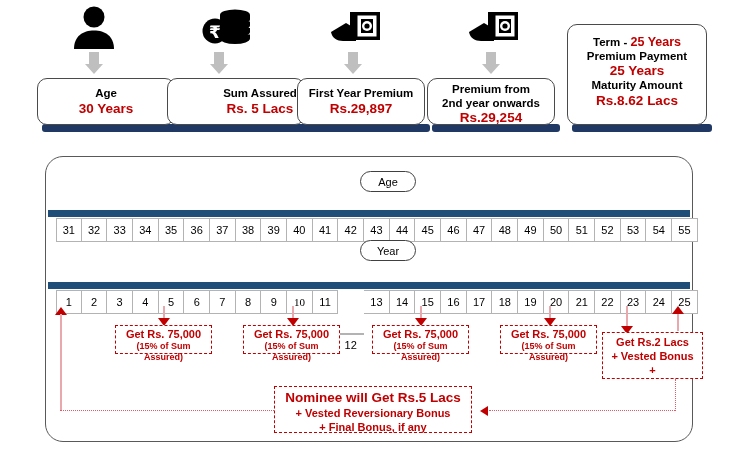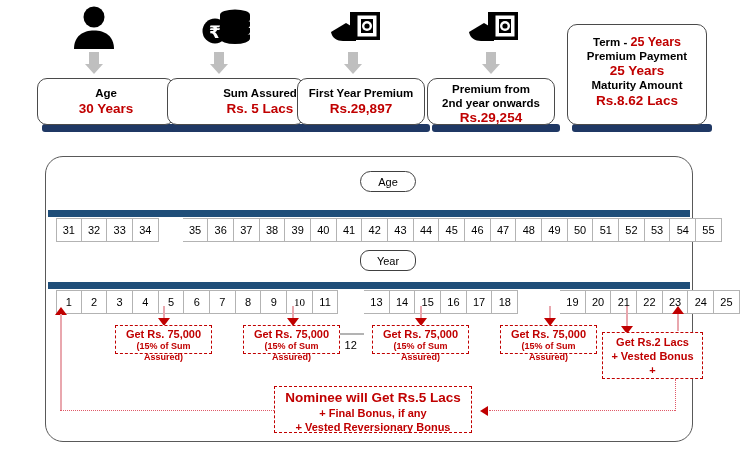--- a/index.html
+++ b/index.html
@@ -327,21 +327,21 @@
 
   <div class="pill" style="left:360px; top:171px;">Age</div>
 
   <div class="tl-row" style="left:48px; top:210px; width:642px;">
     <div class="tl-bar" style="width:642px;"></div>
     <div class="tl-cells" id="age-cells">
         <div class="tl-cell" style="width: 25.68px;">31</div>
         <div class="tl-cell" style="width: 25.68px;">32</div>
         <div class="tl-cell" style="width: 25.68px;">33</div>
         <div class="tl-cell" style="width: 25.68px;">34</div>
-        <div class="tl-cell" style="width: 25.68px; margin-left: 24px;">35</div>
+        <div class="tl-cell" style="width: 25.68px;">35</div>
         <div class="tl-cell" style="width: 25.68px;">36</div>
         <div class="tl-cell" style="width: 25.68px;">37</div>
         <div class="tl-cell" style="width: 25.68px;">38</div>
         <div class="tl-cell" style="width: 25.68px;">39</div>
         <div class="tl-cell" style="width: 25.68px;">40</div>
         <div class="tl-cell" style="width: 25.68px;">41</div>
         <div class="tl-cell" style="width: 25.68px;">42</div>
         <div class="tl-cell" style="width: 25.68px;">43</div>
         <div class="tl-cell" style="width: 25.68px;">44</div>
         <div class="tl-cell" style="width: 25.68px;">45</div>
@@ -351,21 +351,21 @@
         <div class="tl-cell" style="width: 25.68px;">49</div>
         <div class="tl-cell" style="width: 25.68px;">50</div>
         <div class="tl-cell" style="width: 25.68px;">51</div>
         <div class="tl-cell" style="width: 25.68px;">52</div>
         <div class="tl-cell" style="width: 25.68px;">53</div>
         <div class="tl-cell" style="width: 25.68px;">54</div>
         <div class="tl-cell" style="width: 25.68px;">55</div>
       </div>
   </div>
 
-  <div class="pill" style="left:360px; top:250px;border-radius:9px;">Year</div>
+  <div class="pill" style="left:360px; top:240px;">Year</div>
 
   <div class="tl-row" style="left:48px; top:282px; width:642px;">
     <div class="tl-bar" style="width:642px;"></div>
     <div class="tl-cells" id="year-cells">
         <div class="tl-cell" style="width: 25.68px;">1</div>
         <div class="tl-cell" style="width: 25.68px;">2</div>
         <div class="tl-cell" style="width: 25.68px;">3</div>
         <div class="tl-cell" style="width: 25.68px;">4</div>
         <div class="tl-cell" style="width: 25.68px;">5</div>
         <div class="tl-cell" style="width: 25.68px;">6</div>
@@ -374,21 +374,21 @@
         <div class="tl-cell" style="width: 25.68px;">9</div>
         <div class="tl-cell" style="width: 25.68px; font-family: Liberation Serif, serif;">10</div>
         <div class="tl-cell" style="width: 25.68px;">11</div>
         <div class="tl-cell" style="width: 25.68px; margin-top: 43px;">12</div>
         <div class="tl-cell" style="width: 25.68px;">13</div>
         <div class="tl-cell" style="width: 25.68px;">14</div>
         <div class="tl-cell" style="width: 25.68px;">15</div>
         <div class="tl-cell" style="width: 25.68px;">16</div>
         <div class="tl-cell" style="width: 25.68px;">17</div>
         <div class="tl-cell" style="width: 25.68px;">18</div>
-        <div class="tl-cell" style="width: 25.68px; margin-left: 42px;">19</div>
+        <div class="tl-cell" style="width: 25.68px;">19</div>
         <div class="tl-cell" style="width: 25.68px;">20</div>
         <div class="tl-cell" style="width: 25.68px;">21</div>
         <div class="tl-cell" style="width: 25.68px;">22</div>
         <div class="tl-cell" style="width: 25.68px;">23</div>
         <div class="tl-cell" style="width: 25.68px;">24</div>
         <div class="tl-cell" style="width: 25.68px;">25</div>
       </div>
   </div>
 
   <div class="vline" style="left:163px; top:306px; height:14px;"></div>
@@ -433,21 +433,21 @@
     <span class="co-mid">Get Rs.2 Lacs</span>
     <span class="co-mid">+ Vested Bonus +</span>
   </div>
 
   <div class="arrow-up" style="left:55px; top:307px;"></div>
   <div class="vline" style="left:60px; top:314px; height:97px;"></div>
   <div class="dotline" style="left:60px; top:410px; width:214px;"></div>
 
   <div class="callout" style="left:274px; top:386px; width:198px; height:47px; padding-top:3px;">
     <span class="co-big">Nominee will Get Rs.5 Lacs</span>
+    <span class="co-mid">+ Vested Reversionary Bonus</span>
     <span class="co-mid">+ Final Bonus, if any</span>
-    <span class="co-mid">+ Vested Reversionary Bonus</span>
   </div>
 
   <div class="dotline" style="left:489px; top:410px; width:186px;"></div>
   <div class="arrow-left" style="left:480px; top:406px;"></div>
   <div class="vdotline" style="left:675px; top:379px; height:32px;"></div>
 
 </div>
 
 </body></html>

